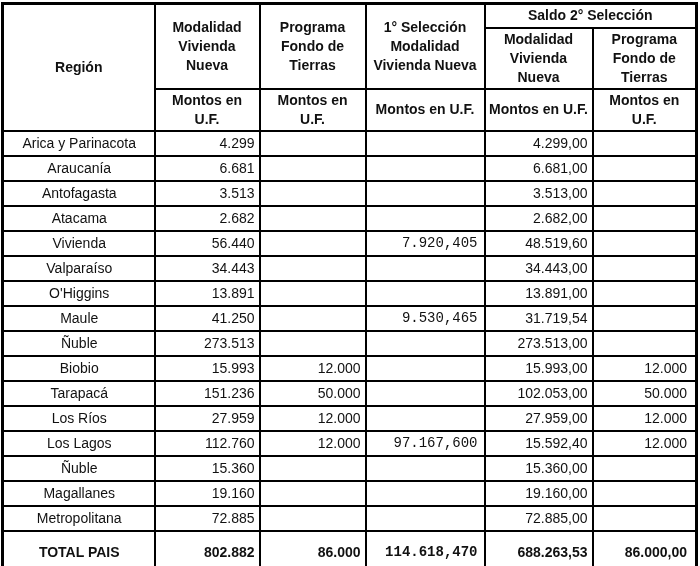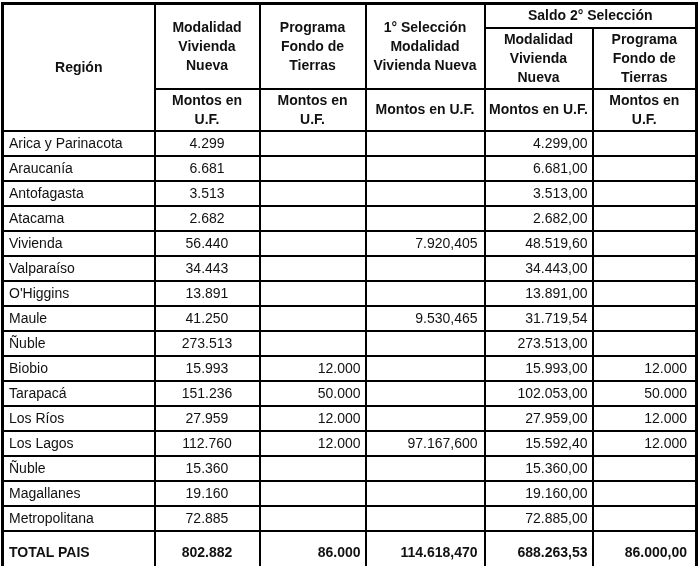--- a/index.html
+++ b/index.html
@@ -42,25 +42,25 @@
   tr.hdr-main  { height: 61px; }
   tr.hdr-unit  { height: 27px; }
   
   tbody td {
     font-size: 14px;
     height: 25px;
     padding: 1px 4px;
     vertical-align: middle;
     white-space: nowrap;
   }
-  tbody td.region { text-align: left;  padding-left: 5px; }
+  tbody td.region { text-align: center;  padding-left: 5px; }
   tbody td.num    { text-align: right; }
-  tbody tr td:nth-child(2) { padding-right: 4px; text-align: center; }
+  tbody tr td:nth-child(2) { padding-right: 4px; }
   tbody tr td:nth-child(3) { padding-right: 4px; }
-  tbody tr td:nth-child(4) { padding-right: 6px; }
+  tbody tr td:nth-child(4) { padding-right: 6px; font-family: Liberation Mono, monospace; }
   tbody tr td:nth-child(5) { }
   tbody tr td:nth-child(6) { padding-right: 8px; }
   tbody tr.total-row td {
     font-weight: bold;
     height: 43px;
   }
 </style>
 </head>
 <body>
 

